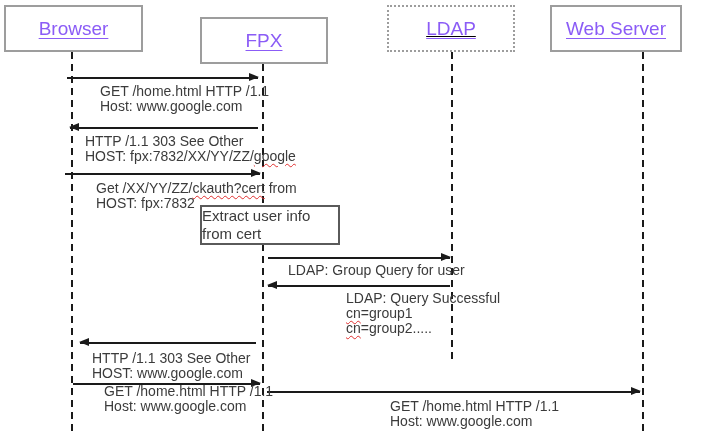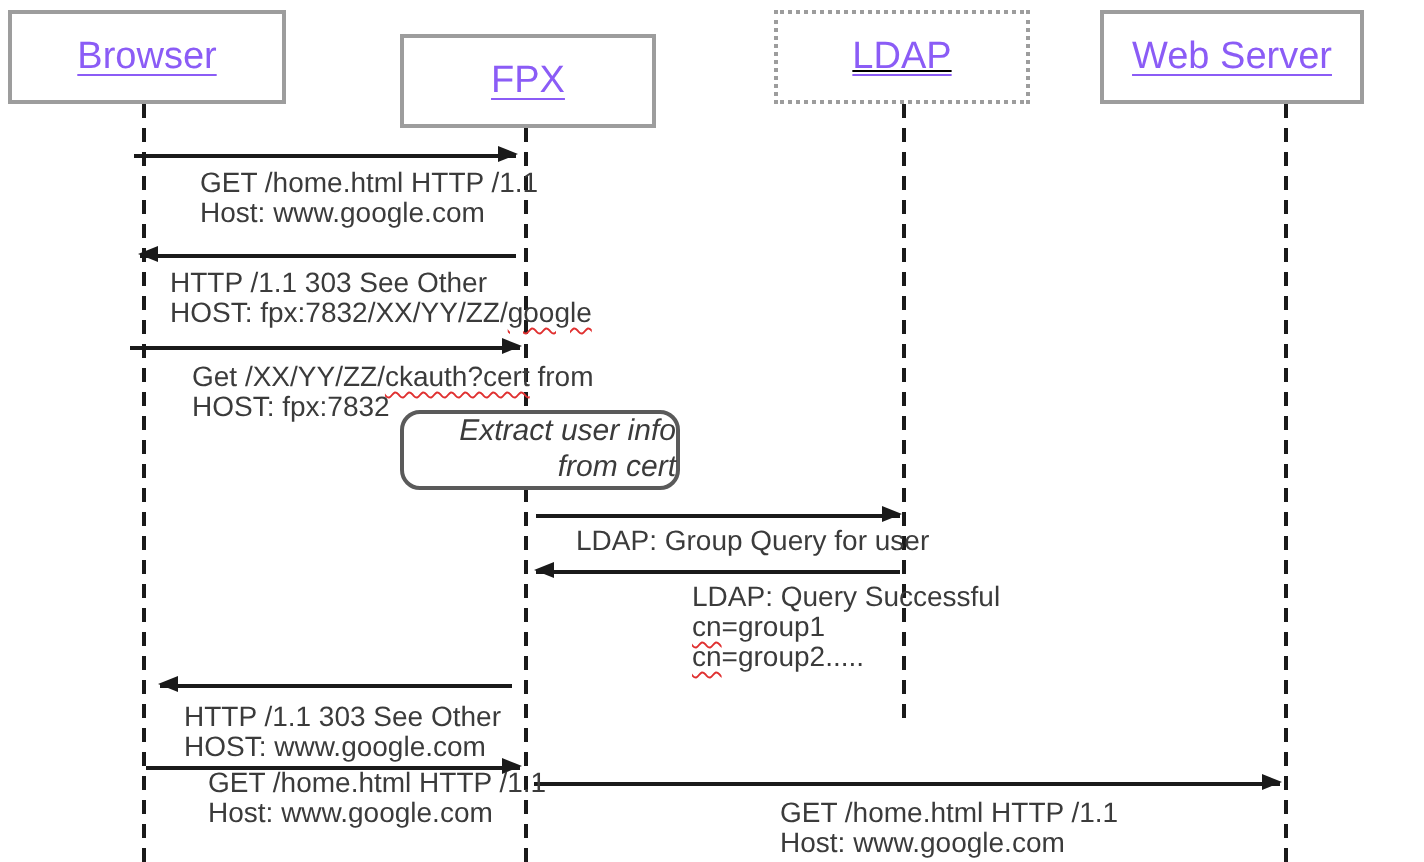--- a/index.html
+++ b/index.html
@@ -69,24 +69,24 @@
 
   .sq {
     text-decoration-line:underline; text-decoration-style:wavy;
     text-decoration-color:#e03030; text-decoration-thickness:1px;
     text-underline-offset:2px;
   }
 
   
   .note {
     position:absolute; left:200px; top:205px; width:140px; height:40px;
-    box-sizing:border-box; border:2px solid #5a5a5a; border-radius:10px;
+    box-sizing:border-box; border:2px solid #5a5a5a; border-radius:0;
     background:#ffffff; z-index:5;
-    display:flex; flex-direction:column; align-items:flex-end; justify-content:center;
-    font-size:15px; line-height:18px; color:#3b3b3b; text-align:center;font-style:italic;
+    display:flex; flex-direction:column; align-items:flex-start; justify-content:center;
+    font-size:15px; line-height:18px; color:#3b3b3b; text-align:center;
   }
 </style>
 </head>
 <body>
 
 <div id="canvas">
 
   <div class="actor" id="actor-browser">
     <span>Browser</span>
   </div>

